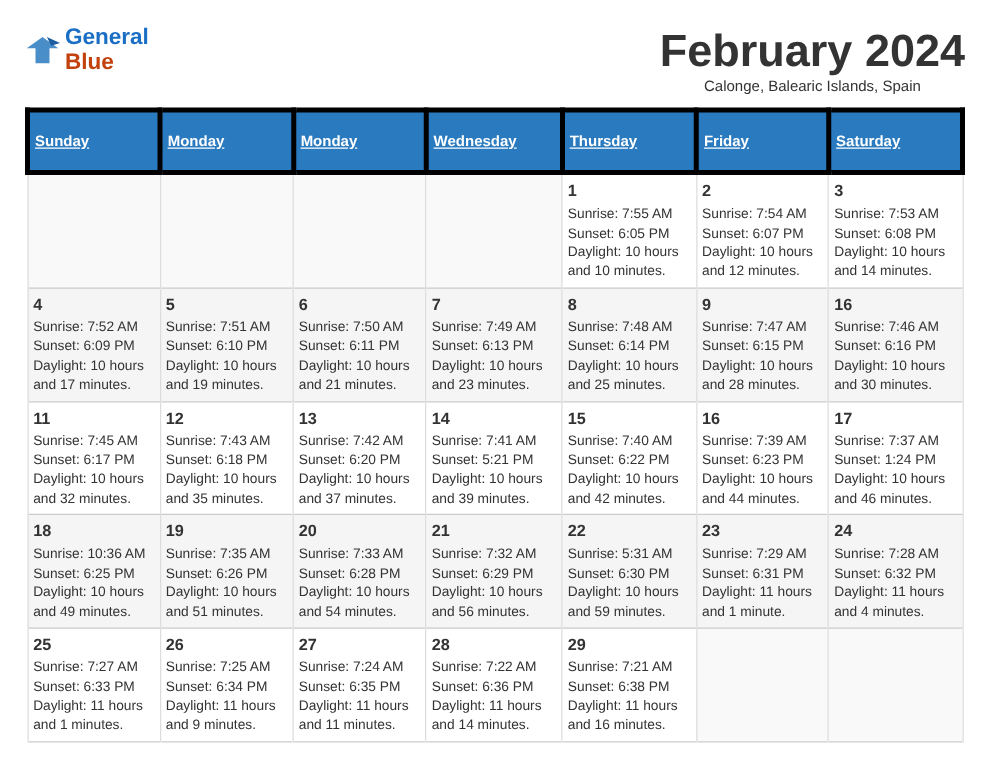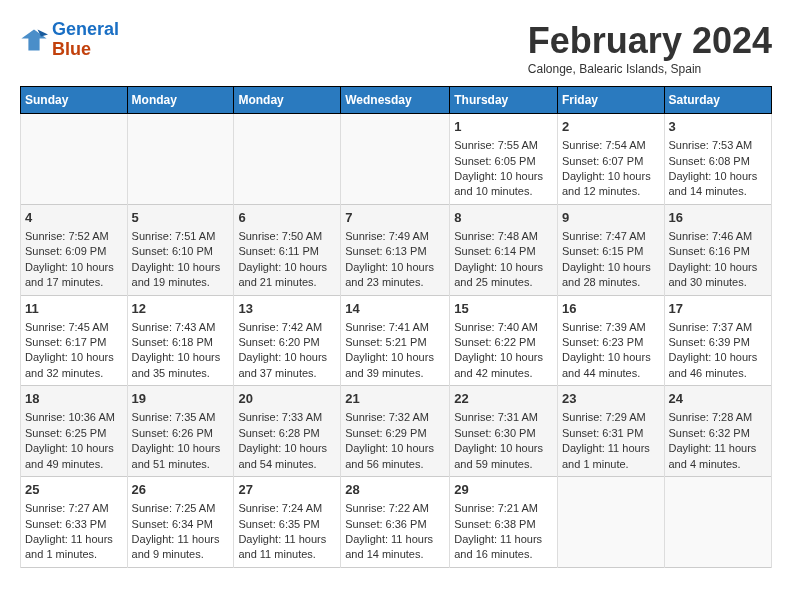--- a/index.html
+++ b/index.html
@@ -29,46 +29,47 @@
     }
     .logo-text span {
       color: #1a6fc4;
       text-align: center;
     }
     .logo-bird {
       width: 28px;
       height: 28px;
     }
     .title-section {
-      text-align: left;
+      text-align: center;
     }
     .main-title {
       font-size: 36px;
       font-weight: bold;
       color: #333;
     }
     .sub-title {
       font-size: 12px;
       color: #333;
     }
     table {
       width: 100%;
       border-collapse: collapse;
       font-size: 11px;
     }
     thead tr {
       background-color: #2a7abf;
       color: white;
     }
     thead th {
-      padding: 6px 4px;
+      padding: 16px 4px;
       text-align: left;
       font-weight: bold;
       font-size: 12px;
-      border: 1px solid #000000;
+      border: 4px solid #000000;
+      text-decoration: underline;
     }
     tbody tr {
       border-bottom: 1px solid #ccc;
     }
     tbody td {
       vertical-align: top;
       padding: 4px 4px;
       border-right: 1px solid #ddd;
       border-left: 1px solid #ddd;
       height: 90px;
@@ -242,21 +243,21 @@
         <td>
           <span class="day-num">16</span>
           <div>Sunrise: 7:39 AM</div>
           <div>Sunset: 6:23 PM</div>
           <div>Daylight: 10 hours</div>
           <div>and 44 minutes.</div>
         </td>
         <td>
           <span class="day-num">17</span>
           <div>Sunrise: 7:37 AM</div>
-          <div>Sunset: 6:39 PM</div>
+          <div>Sunset: 1:24 PM</div>
           <div>Daylight: 10 hours</div>
           <div>and 46 minutes.</div>
         </td>
       </tr>
       <tr>
         <td>
           <span class="day-num">18</span>
           <div>Sunrise: 10:36 AM</div>
           <div>Sunset: 6:25 PM</div>
           <div>Daylight: 10 hours</div>
@@ -278,21 +279,21 @@
         </td>
         <td>
           <span class="day-num">21</span>
           <div>Sunrise: 7:32 AM</div>
           <div>Sunset: 6:29 PM</div>
           <div>Daylight: 10 hours</div>
           <div>and 56 minutes.</div>
         </td>
         <td>
           <span class="day-num">22</span>
-          <div>Sunrise: 7:31 AM</div>
+          <div>Sunrise: 5:31 AM</div>
           <div>Sunset: 6:30 PM</div>
           <div>Daylight: 10 hours</div>
           <div>and 59 minutes.</div>
         </td>
         <td>
           <span class="day-num">23</span>
           <div>Sunrise: 7:29 AM</div>
           <div>Sunset: 6:31 PM</div>
           <div>Daylight: 11 hours</div>
           <div>and 1 minute.</div>

